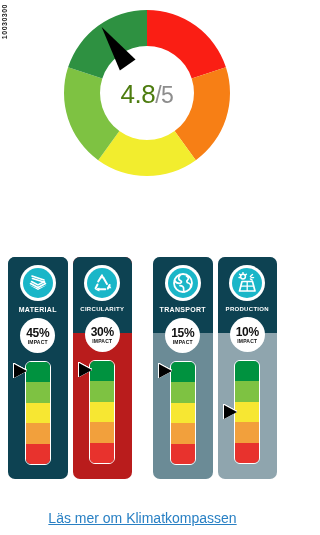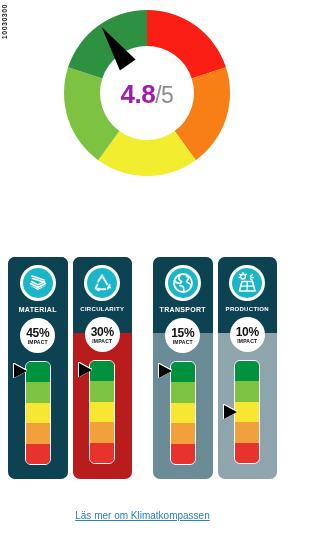--- a/index.html
+++ b/index.html
@@ -38,21 +38,21 @@
     position: absolute;
     left: 0; top: 0; width: 170px; height: 170px;
     display: flex; align-items: center; justify-content: center;
     pointer-events: none;
   }
   .score-line {
     display: flex; align-items: baseline;
     font-family: "Liberation Sans", sans-serif;
     transform: translateY(1px);
   }
-  .score-main { font-size: 26px; font-weight: 700; color: #a21caf; letter-spacing: -0.5px; }
+  .score-main { font-size: 26px; font-weight: 400; color: #4d7c0f; letter-spacing: -0.5px; }
   .score-max  { font-size: 23px; font-weight: 400; color: #8d8d8d; letter-spacing: -0.5px; }
 
   
   .cards {
     position: absolute;
     left: 8px; top: 257px;
     width: 269px; height: 222px;
     display: flex;
     gap: 5px;
   }
@@ -144,21 +144,21 @@
     filter: drop-shadow(0.8px 0 0 #fff) drop-shadow(-0.8px 0 0 #fff)
             drop-shadow(0 0.8px 0 #fff) drop-shadow(0 -0.8px 0 #fff);
   }
 
   
   .footer-link {
     position: absolute;
     left: 0; top: 510px;
     width: 285px;
     text-align: center;
-    font-size: 10px;
+    font-size: 14px;
     color: #2980c4;
     text-decoration: underline;
     cursor: pointer;
     font-family: "Liberation Sans", sans-serif;
   }
 </style>
 </head>
 <body>
 
 <div id="root">

